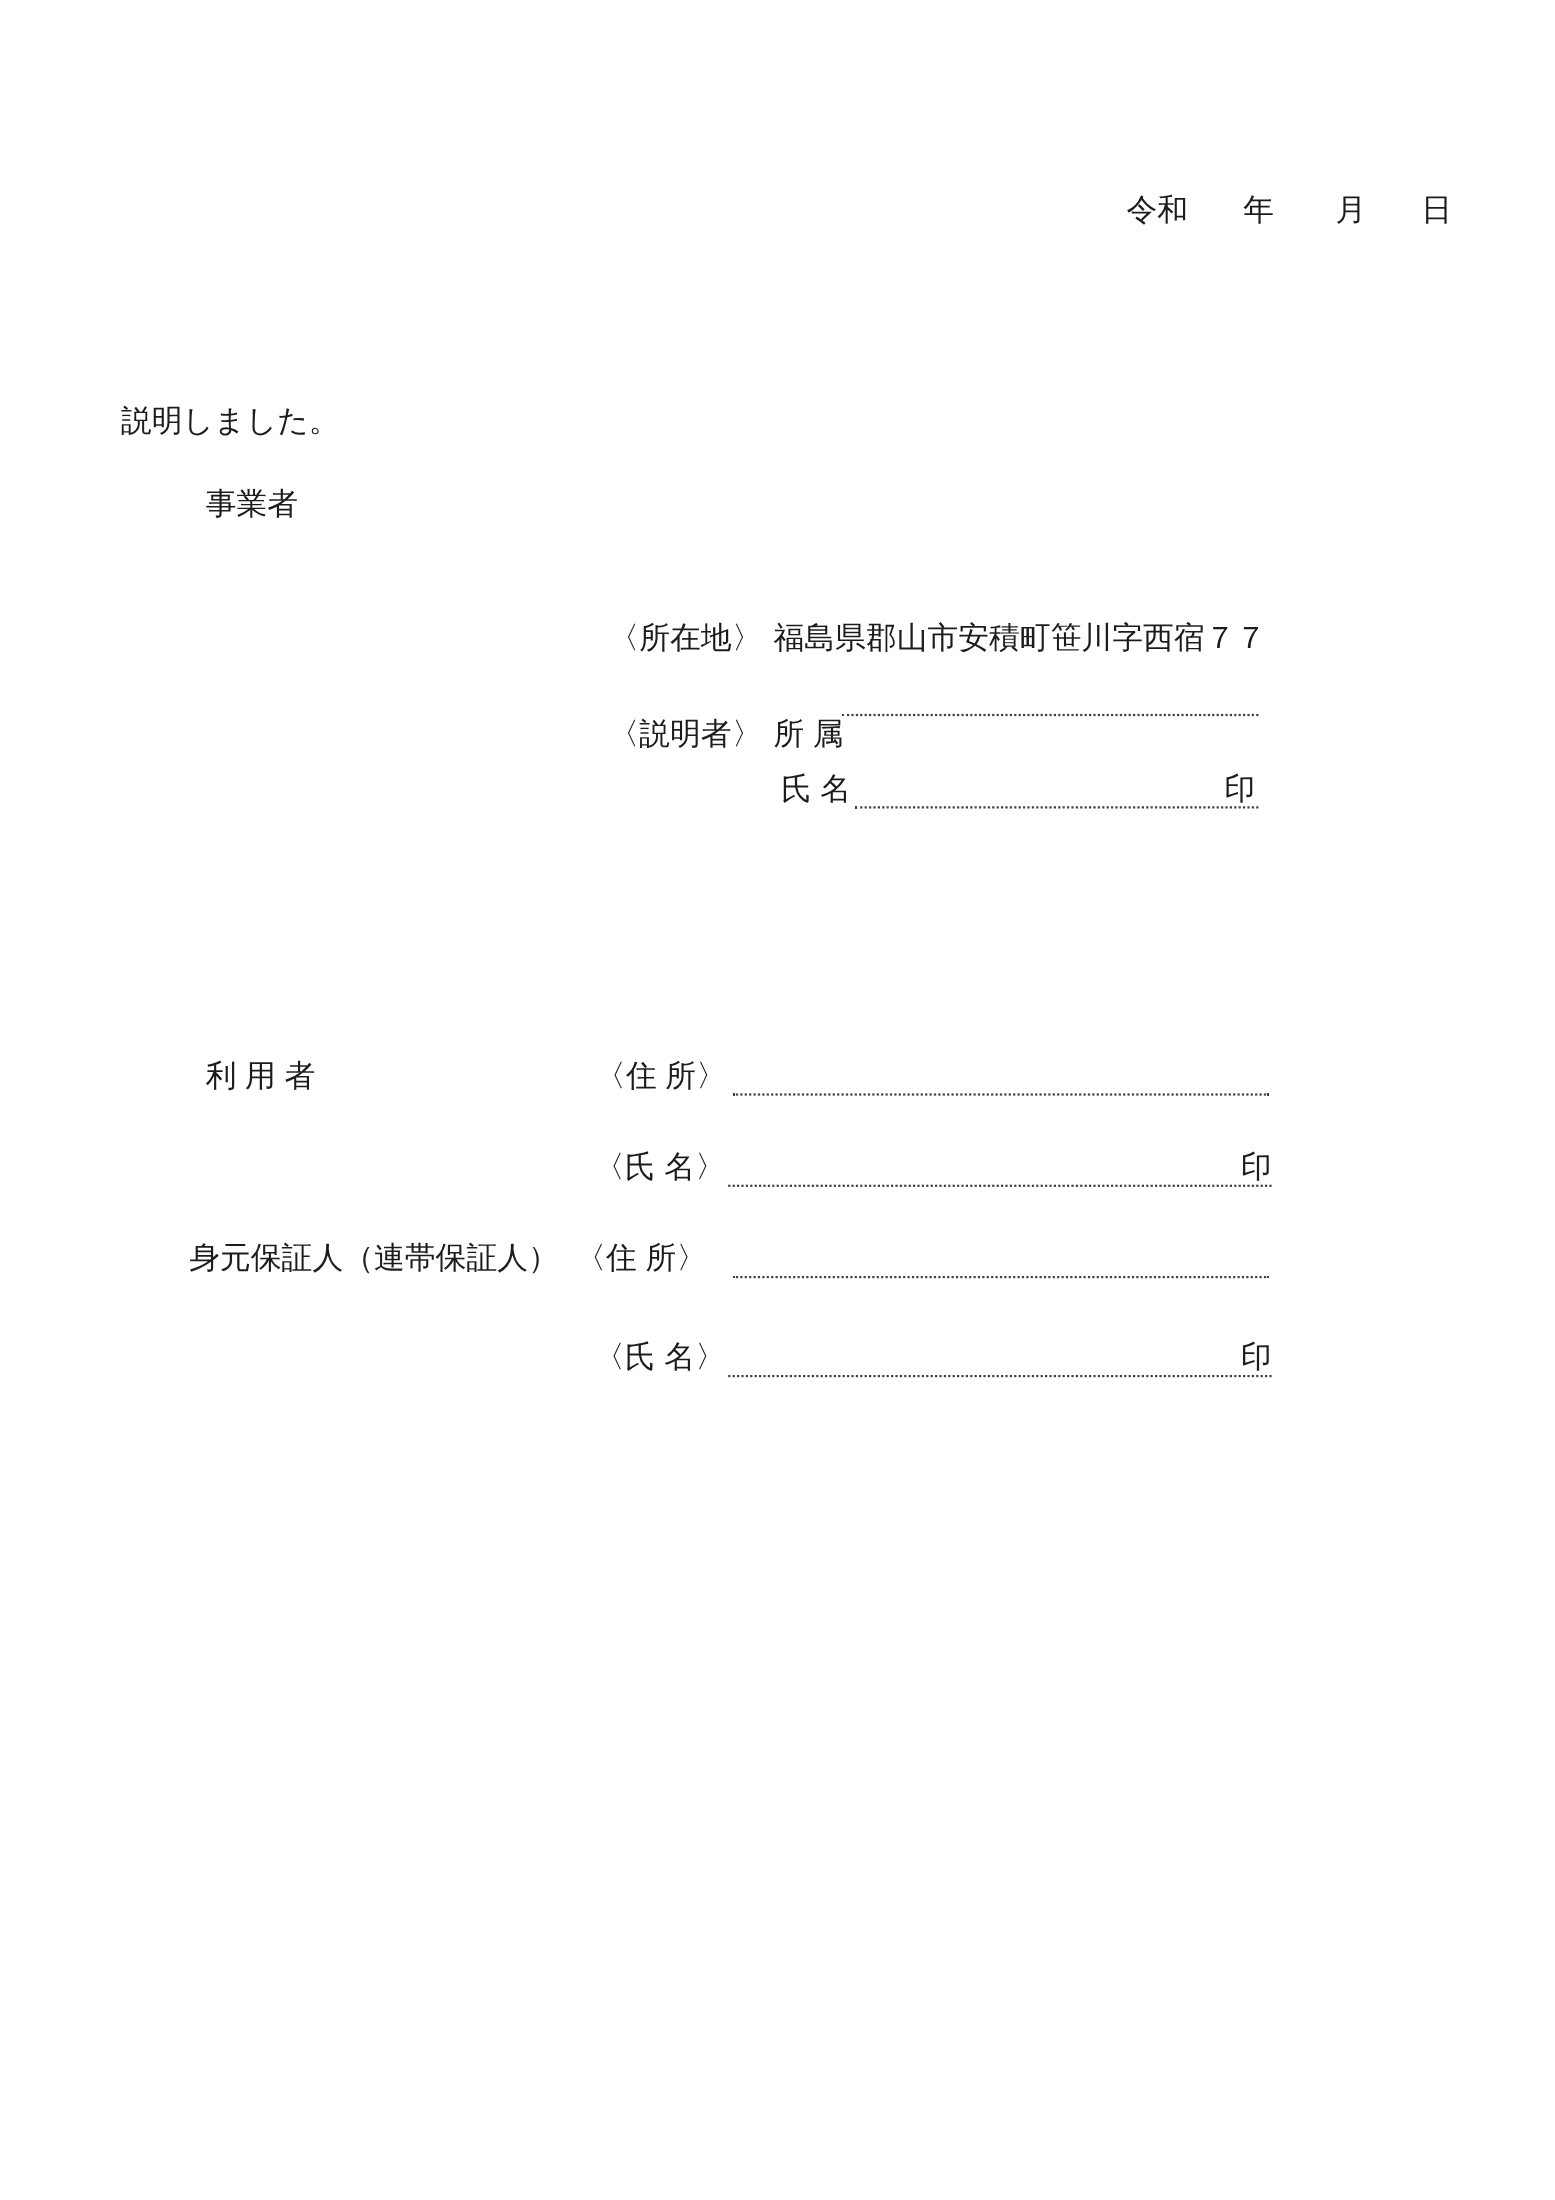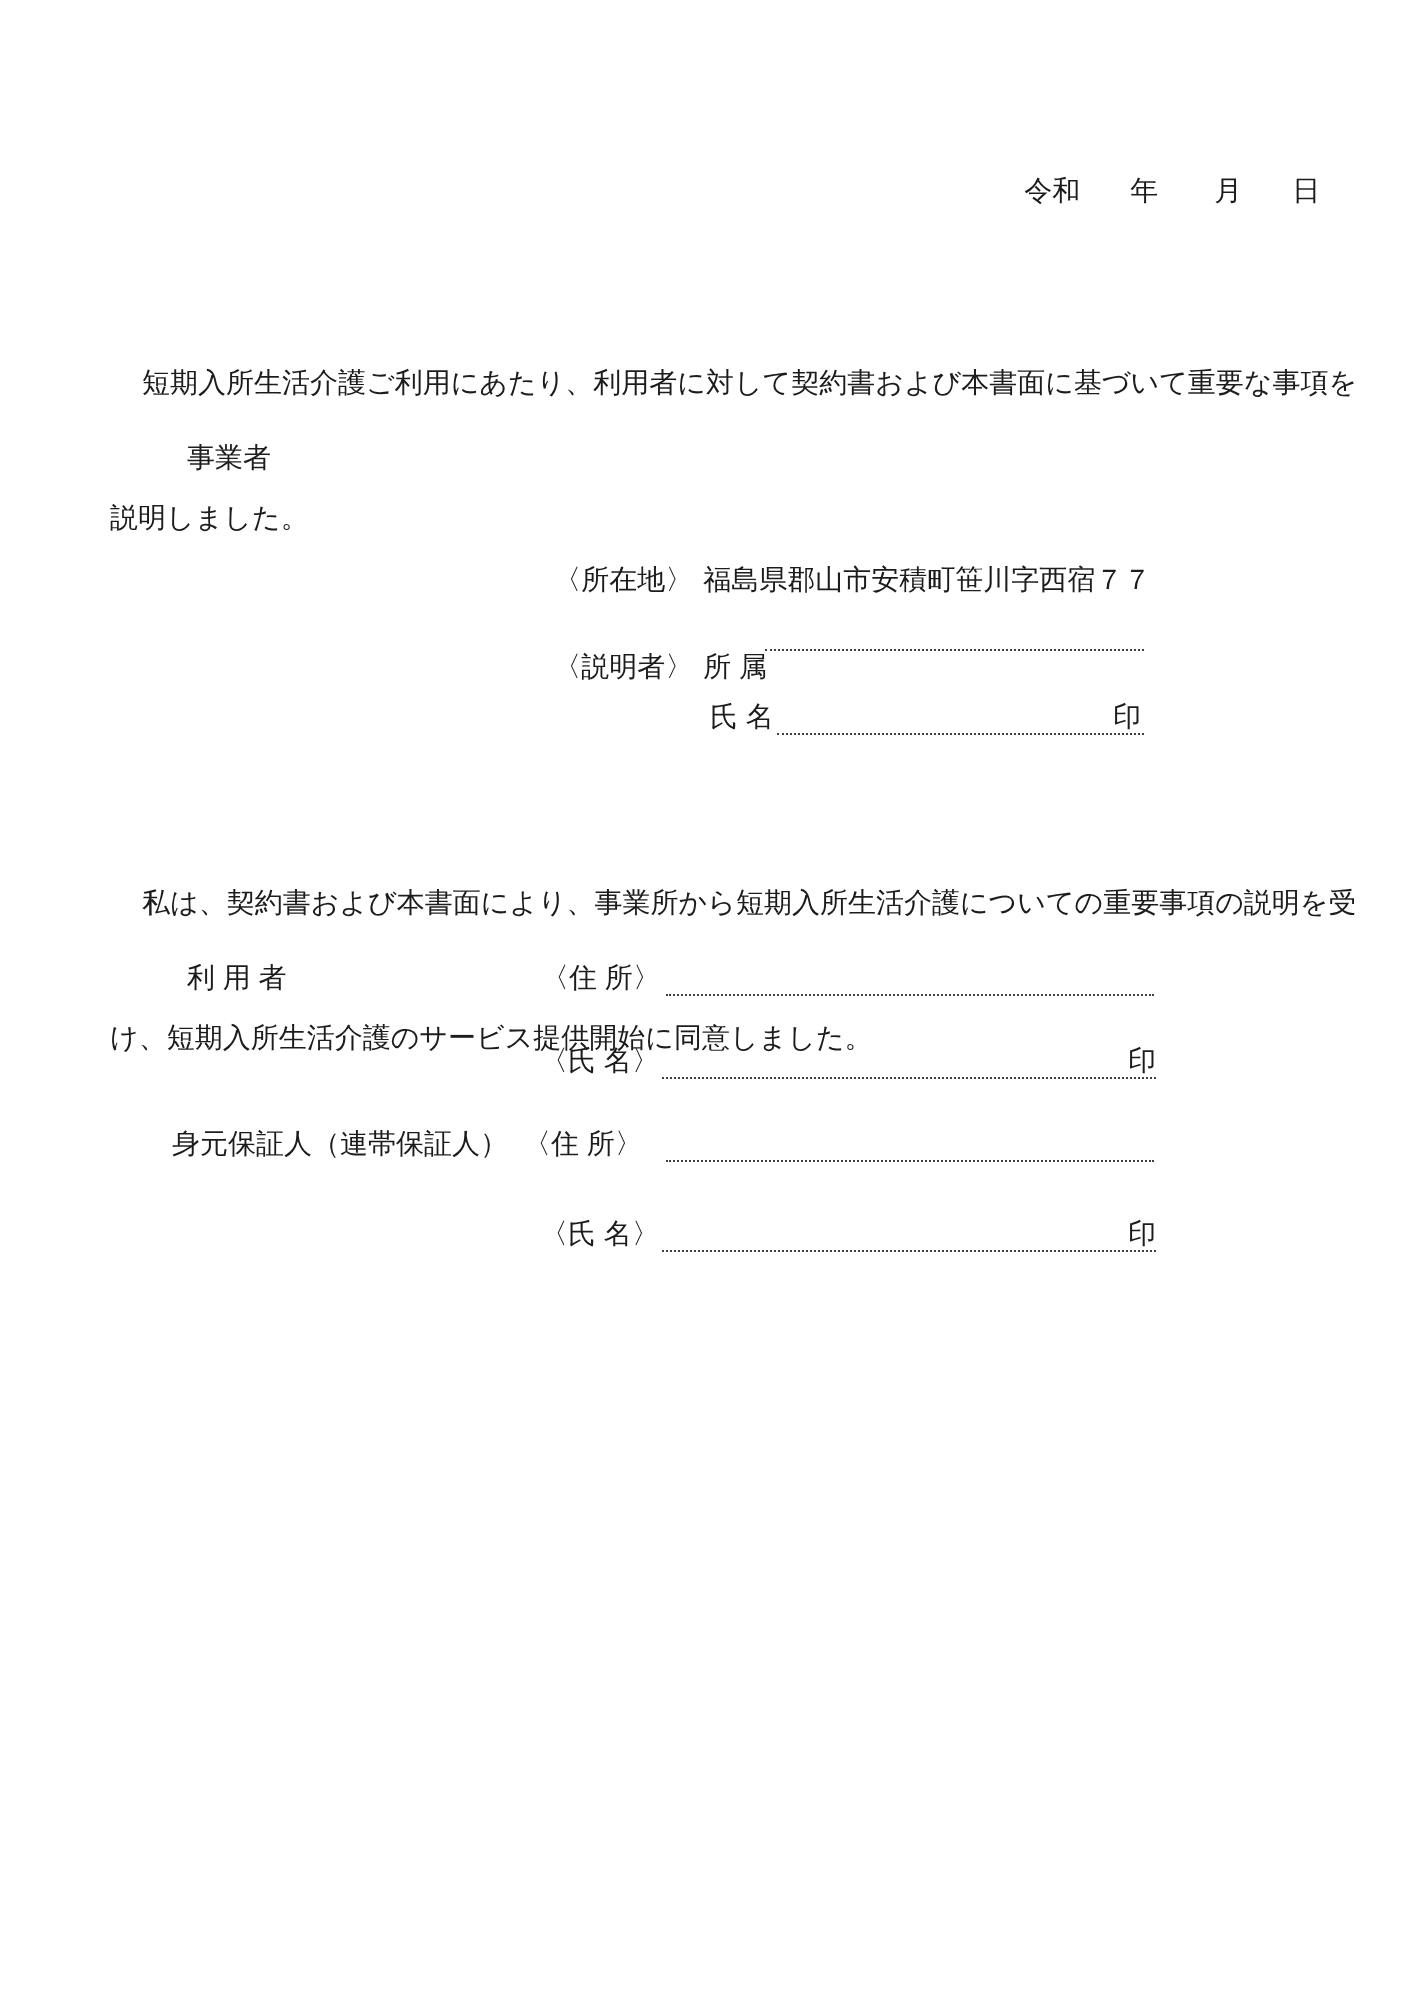--- a/index.html
+++ b/index.html
@@ -50,44 +50,39 @@
 </head>
 <body>
 
 <div class="page">
 
   <div class="t date-line" style="left:993px; top:140px;">
     <span>令和</span><span class="sp50">年</span><span class="sp56">月</span><span class="sp50">日</span>
   </div>
 
   <div class="para" style="left:110px; top:270px;">
-    <div class="indent">短期入所生活介護ご利用にあたり、利用者に対して契約書および本書面に基づいて重要な事項を</div>
     <div>説明しました。</div>
   </div>
 
   <div class="t" style="left:187px; top:441px;">事業者</div>
 
 
   <div class="t" style="left:522px; top:529px;">
     <span>〈所在地〉</span><span class="gap">福島県郡山市安積町笹川字西宿７７</span>
   </div>
 
   <div class="t" style="left:522px; top:616px;">
     <span>〈説明者〉</span><span class="gap">所 属</span>
   </div>
   <div class="fill" style="left:765px; top:649px; width:379px;"></div>
 
   <div class="t" style="left:670px; top:700px;margin-left:40px;">氏 名</div>
   <div class="fill" style="left:777px; top:733px; width:367px;"></div>
   <div class="seal" style="left:1113px; top:700px;">印</div>
 
-  <div class="para" style="left:110px; top:790px;">
-    <div class="indent">私は、契約書および本書面により、事業所から短期入所生活介護についての重要事項の説明を受</div>
-    <div>け、短期入所生活介護のサービス提供開始に同意しました。</div>
-  </div>
 
   <div class="t" style="left:187px; top:961px;text-align:right;">利 用 者</div>
   <div class="t" style="left:541px; top:961px;">〈住 所〉</div>
   <div class="fill" style="left:666px; top:994px; width:488px;"></div>
 
   <div class="t" style="left:540px; top:1044px;">〈氏 名〉</div>
   <div class="fill" style="left:662px; top:1077px; width:494px;"></div>
   <div class="seal" style="left:1128px; top:1044px;">印</div>
 
   <div class="t" style="left:172px; top:1127px;">身元保証人（連帯保証人）</div>

